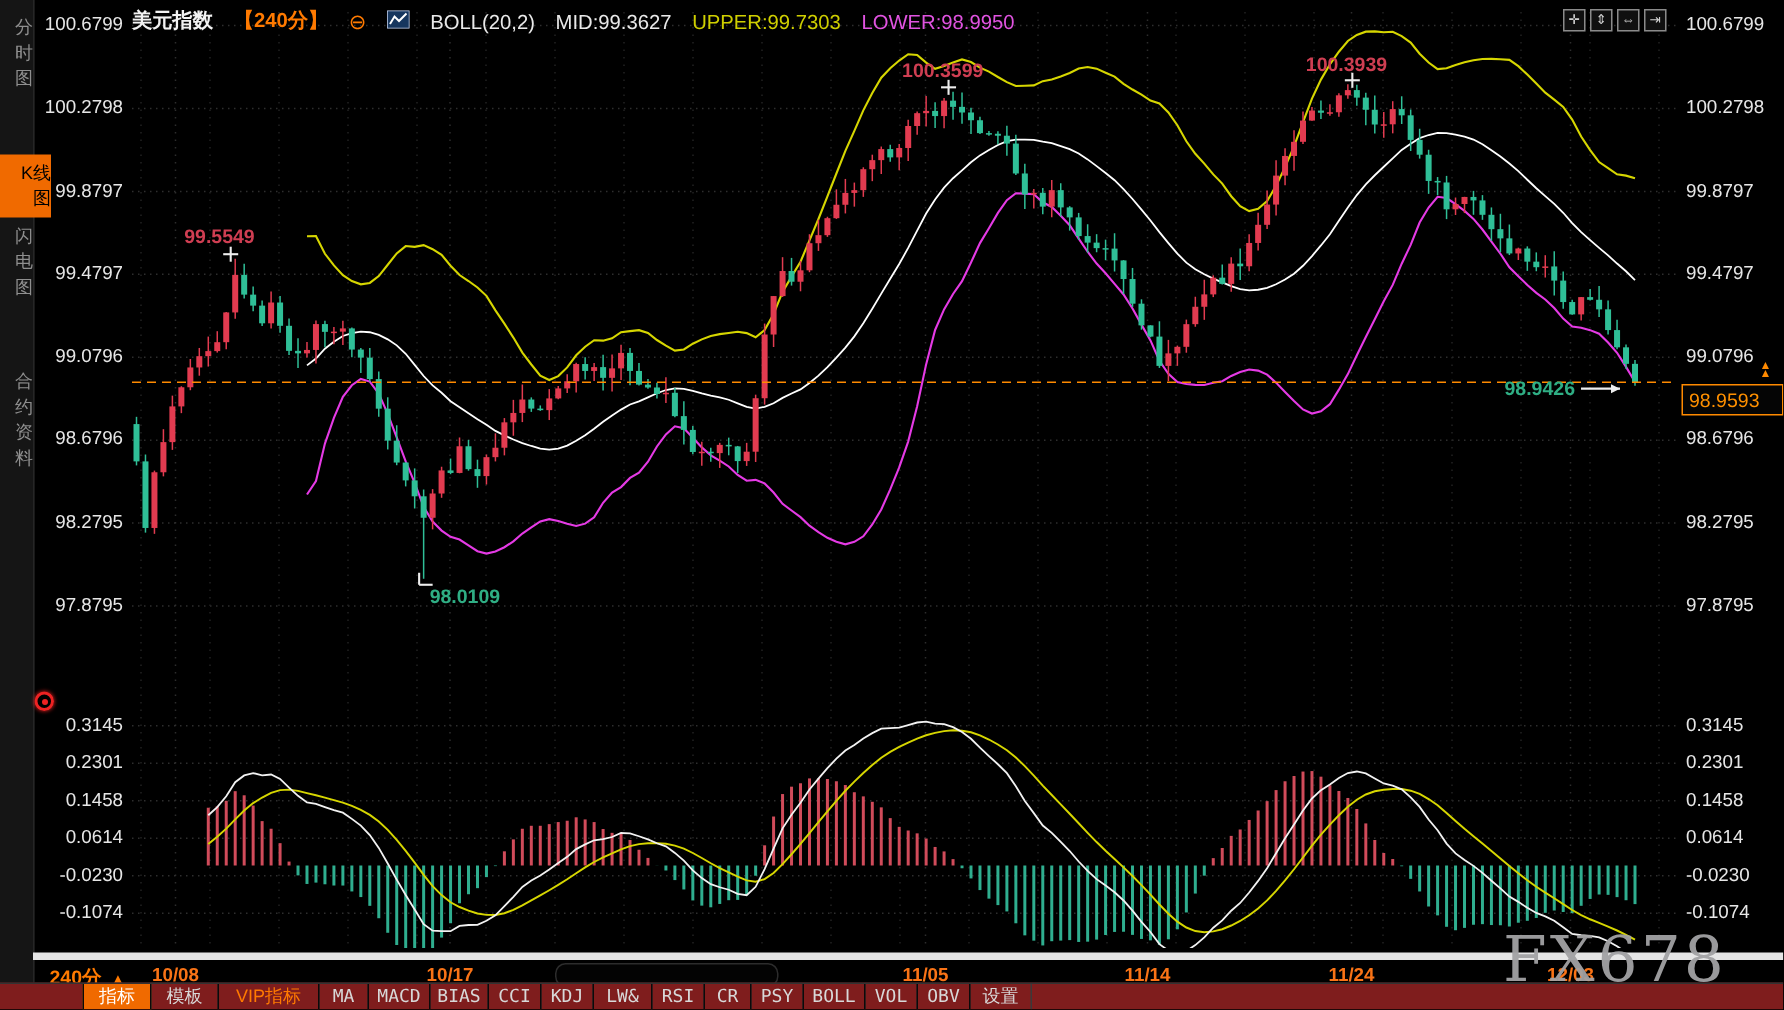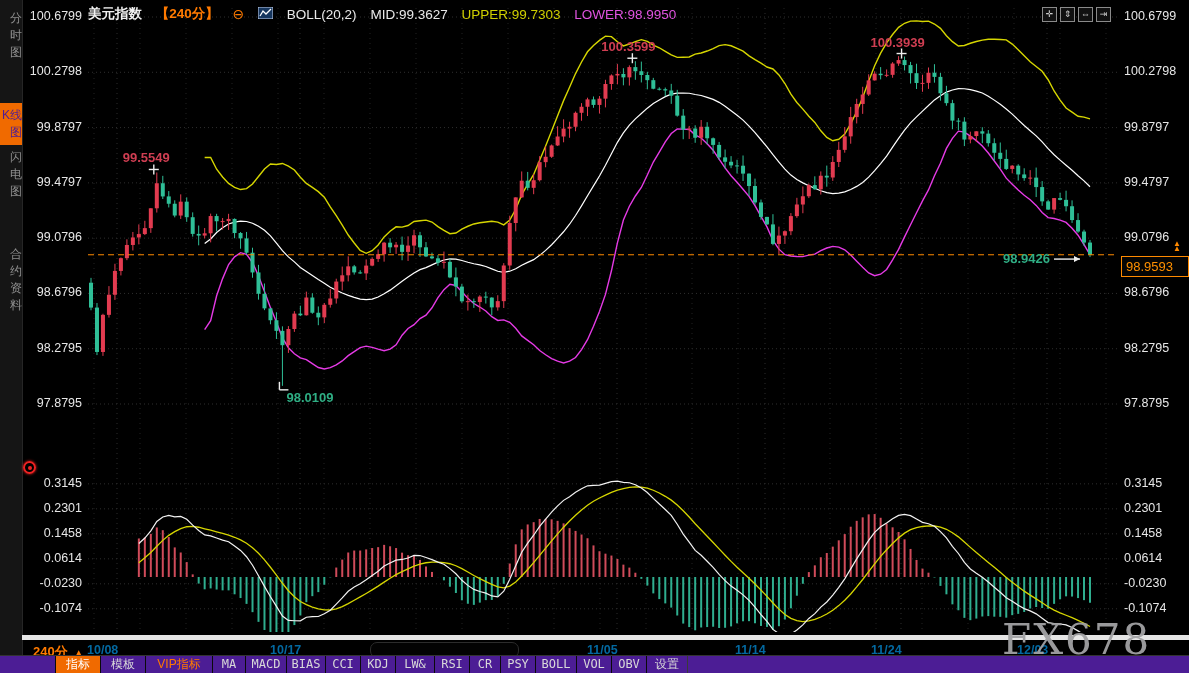--- a/index.html
+++ b/index.html
@@ -2,21 +2,21 @@
 <html><head>
 <meta charset="utf-8">
 <style>
   html,body{margin:0;padding:0;background:#000;}
   #app{position:relative;width:1189px;height:673px;background:#000;overflow:hidden;
        font-family:"Liberation Sans","DejaVu Sans",sans-serif;}
   
   #sidebar{position:absolute;left:0;top:0;width:22px;height:655px;background:#151515;border-right:1px solid #262626;}
   .side-tab{width:22px;text-align:right;font-size:12px;line-height:17px;color:#8f8f8f;
             word-break:break-all;padding:4px 0;cursor:pointer;}
-  .side-tab.active{background:#f06a00;color:#4c1d95;}
+  .side-tab.active{background:#f06a00;color:#000000;padding-left:12px;}
   
   #hdr{position:absolute;left:88px;top:5px;height:18px;white-space:nowrap;font-size:13.5px;z-index:20;}
   #hdr span{margin-right:10px;vertical-align:middle;}
   .h-sym{color:#f2f2f2;font-weight:bold;}
   .h-per{color:#ff7a00;font-weight:bold;}
   .h-circ{color:#ff7a00;font-size:14px;}
   .h-white{color:#e9e9e9;text-align:center;}
   .h-yel{color:#cfcf00;}
   .h-mag{color:#e053e0;}
   .mini-chart{display:inline-block;vertical-align:middle;margin-right:6px;}
@@ -39,25 +39,25 @@
   .anno.red{color:#cf3e52;}
   .anno.green{color:#2fae84;}
   
   #pricebox{position:absolute;left:1121px;width:62px;height:19px;border:1.5px solid #ff8a00;background:#050505;
             color:#ff9000;font-size:13px;line-height:19px;padding-left:4px;z-index:25;}
   #dblarrow{position:absolute;left:1172px;width:10px;color:#ff8a00;font-size:8px;line-height:5px;text-align:center;z-index:25;}
   
   #datestrip{position:absolute;left:22px;top:635px;width:1167px;height:20px;border-top:5px solid #e5e5e5;z-index:10;}
   #period-tag{position:absolute;left:11px;top:3px;color:#ff7a00;font-weight:bold;font-size:13px;}
   #period-tag .tri{font-size:10px;margin-left:6px;}
-  .datelbl{position:absolute;top:3px;width:60px;color:#0369a1;font-weight:bold;font-size:12.5px;}
+  .datelbl{position:absolute;top:3px;width:60px;text-align:center;color:#f97316;font-weight:bold;font-size:12.5px;}
   #scrollthumb{position:absolute;left:348px;top:2px;width:147px;height:14px;background:#030303;
                border:1px solid #2c2c2c;border-radius:7px;cursor:pointer;}
   
-  #toolbar{position:absolute;left:0px;top:655px;width:1189px;height:18px;background:#4c1d95;border-top:1px solid #333;z-index:10;}
+  #toolbar{position:absolute;left:0px;top:655px;width:1189px;height:18px;background:#7f1d1d;border-top:1px solid #333;z-index:10;}
   #toolbar .tb{position:absolute;top:0;height:17px;line-height:17px;text-align:center;color:#d8d8d8;
                font-size:12px;border-right:1px solid #3a3a3a;border-left:1px solid #0a0a0a;cursor:pointer;
                font-family:"DejaVu Sans Mono","Liberation Mono",monospace;}
   #toolbar .tb.cjk{font-family:"Liberation Sans","DejaVu Sans",sans-serif;}
   #toolbar .tb.active{background:#f06a00;color:#fff;}
   #toolbar .tb.vip{color:#ff7a00;}
   
   #watermark{position:absolute;left:1002px;top:615px;font-family:"DejaVu Serif","Liberation Serif",serif;
              font-size:42px;color:#a2a2a4;letter-spacing:2px;z-index:40;opacity:.95;text-align:center;}
   #plot{position:absolute;left:0;top:0;z-index:5;}

